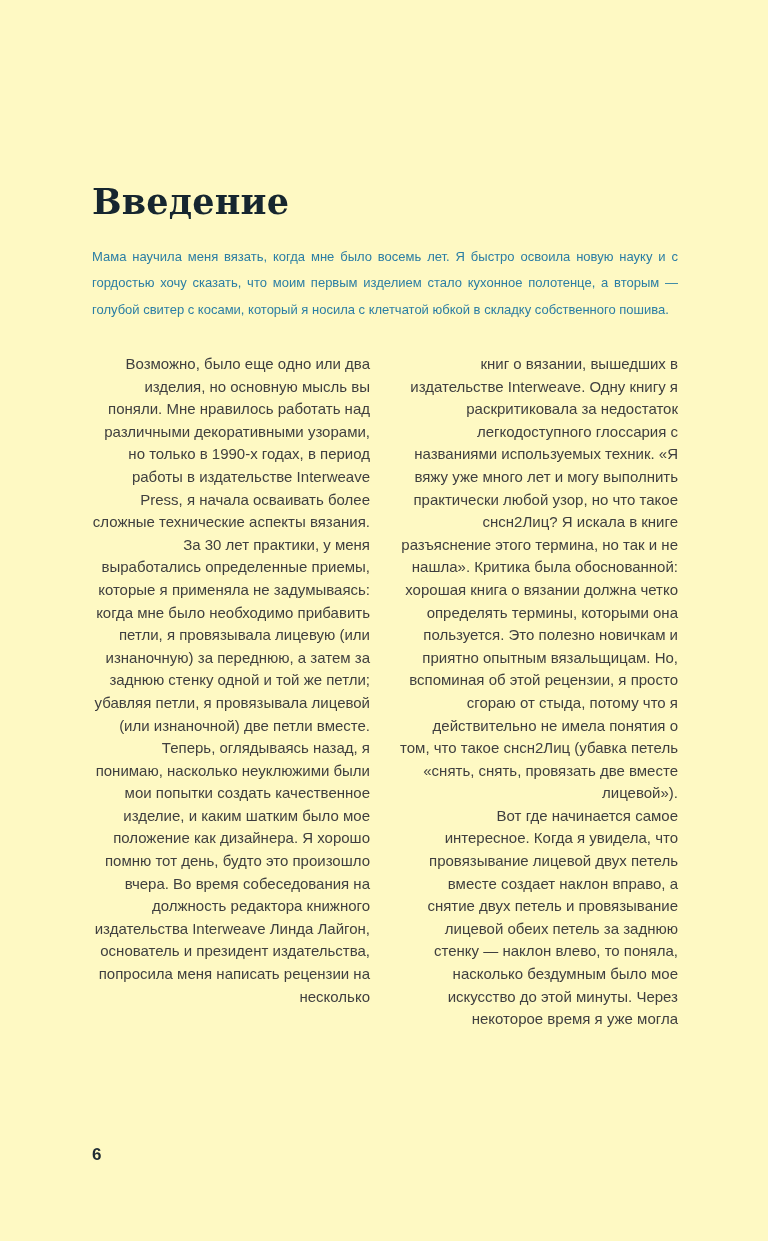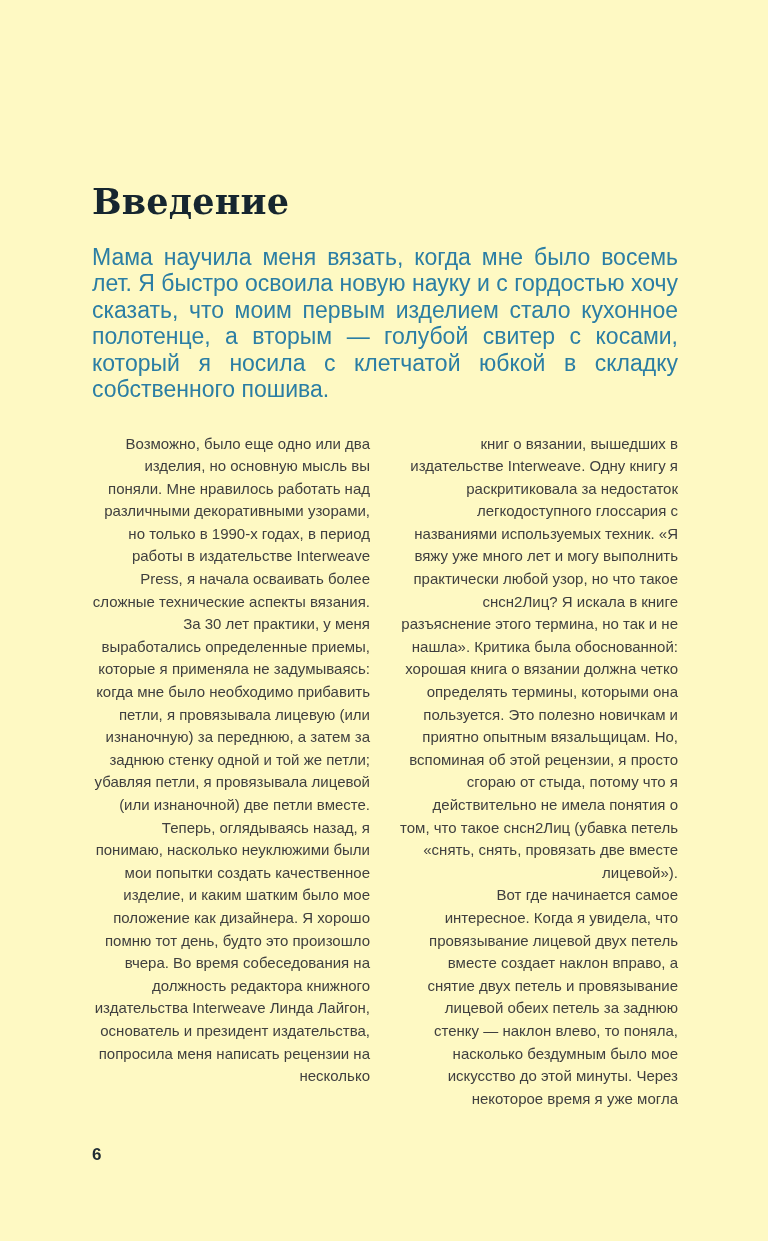--- a/index.html
+++ b/index.html
@@ -25,21 +25,21 @@
     margin: 183px 0 0 0;
     font-family: "DejaVu Serif", serif;
     font-size: 35px;
     line-height: 1.1;
     font-weight: bold;
     color: #16262f;
     letter-spacing: 0.2px;
   }
   .lead {
     margin: 22px 0 0 0;
-    font-size: 23px;
+    font-size: 13px;
     line-height: 26.5px;
     color: #2b7ea4;
     text-align: justify;
     font-weight: normal;
   }
   .columns {
     display: flex;
     gap: 30px;
     margin-top: 30px;
   }

